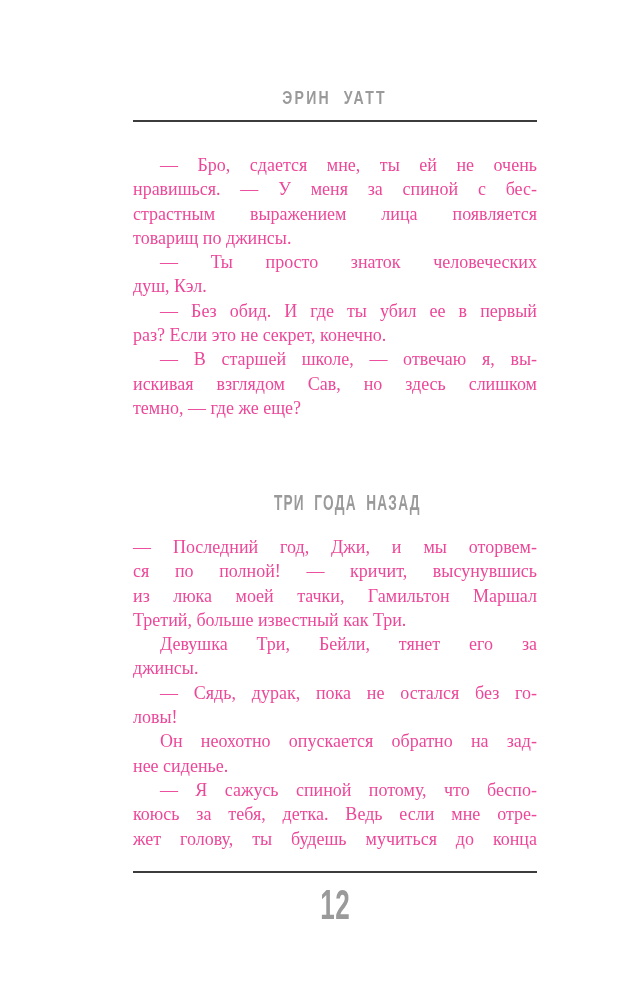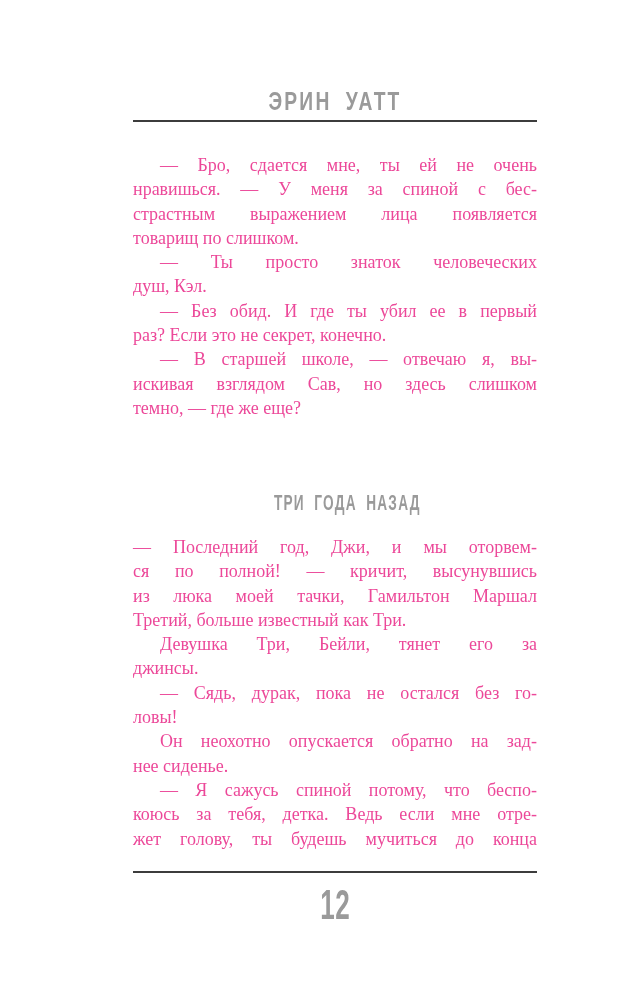--- a/index.html
+++ b/index.html
@@ -25,21 +25,21 @@
     color: #9a9a9a;
     font-family: "Liberation Sans", sans-serif;
     font-weight: 700;
     line-height: 1;
     white-space: nowrap;
   }
   .deco .squeeze {
     display: inline-block;
     transform-origin: 50% 50%;
   }
-  .running-header { top: 88px; font-size: 26px; letter-spacing: 3px; }
+  .running-header { top: 88px; font-size: 19px; letter-spacing: 3px; }
   .running-header .squeeze { transform: scaleX(0.74); word-spacing: 9px; }
   .scene-heading  { top: 480px; font-size: 22px; letter-spacing: 2px; margin: 12px; }
   .scene-heading .squeeze { transform: scaleX(0.62); word-spacing: 7px; }
   .page-number    { top: 884px; font-size: 42px; letter-spacing: 1px; }
   .page-number .squeeze { transform: scaleX(0.62); }
   
   .rule {
     position: absolute;
     left: 133px;
     width: 404px;
@@ -74,21 +74,21 @@
   <div class="deco running-header">
     <span class="squeeze">ЭРИН УАТТ</span>
   </div>
 
   <div class="rule top-rule"></div>
 
   <div class="text-block body-1">
       <div class="line indent">— Бро, сдается мне, ты ей не очень</div>
       <div class="line">нравишься. — У меня за спиной с бес-</div>
       <div class="line">страстным выражением лица появляется</div>
-      <div class="line last">товарищ по слишком.</div>
+      <div class="line last">товарищ по джинсы.</div>
       <div class="line indent">— Ты просто знаток человеческих</div>
       <div class="line last">душ, Кэл.</div>
       <div class="line indent">— Без обид. И где ты убил ее в первый</div>
       <div class="line last">раз? Если это не секрет, конечно.</div>
       <div class="line indent">— В старшей школе, — отвечаю я, вы-</div>
       <div class="line">искивая взглядом Сав, но здесь слишком</div>
       <div class="line last">темно, — где же еще?</div>
     </div>
 
   <h2 class="deco scene-heading">

